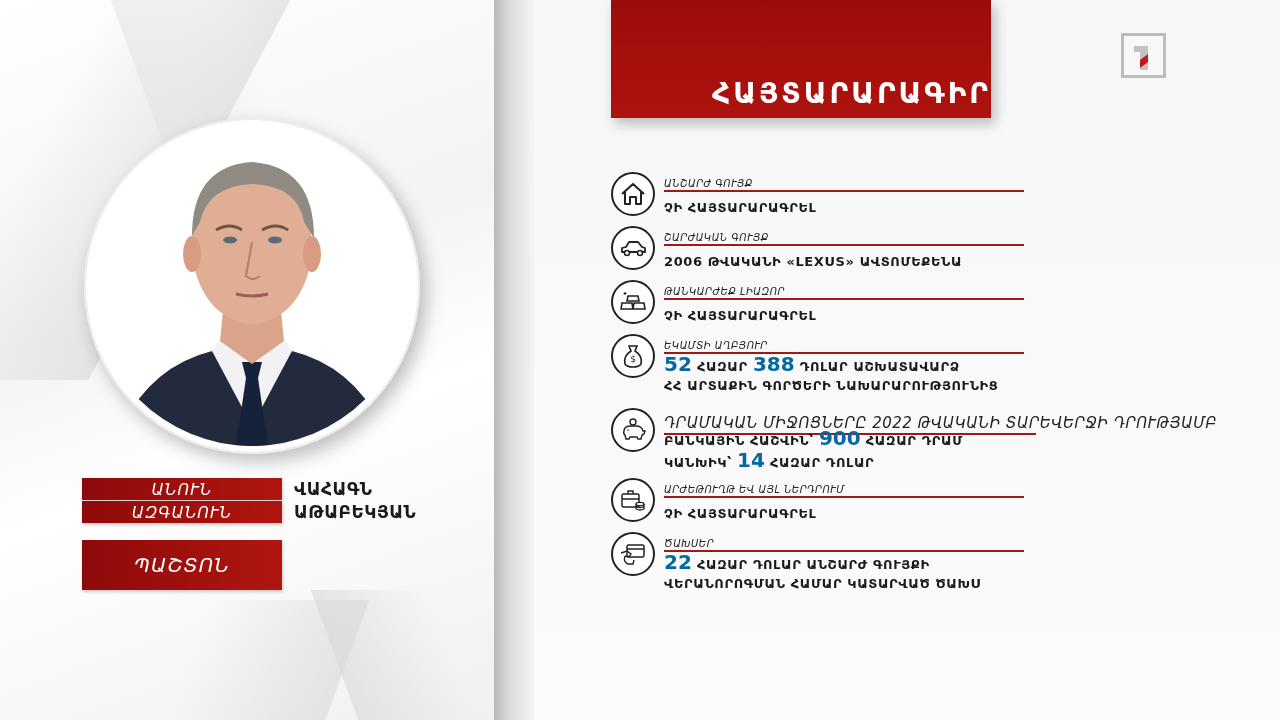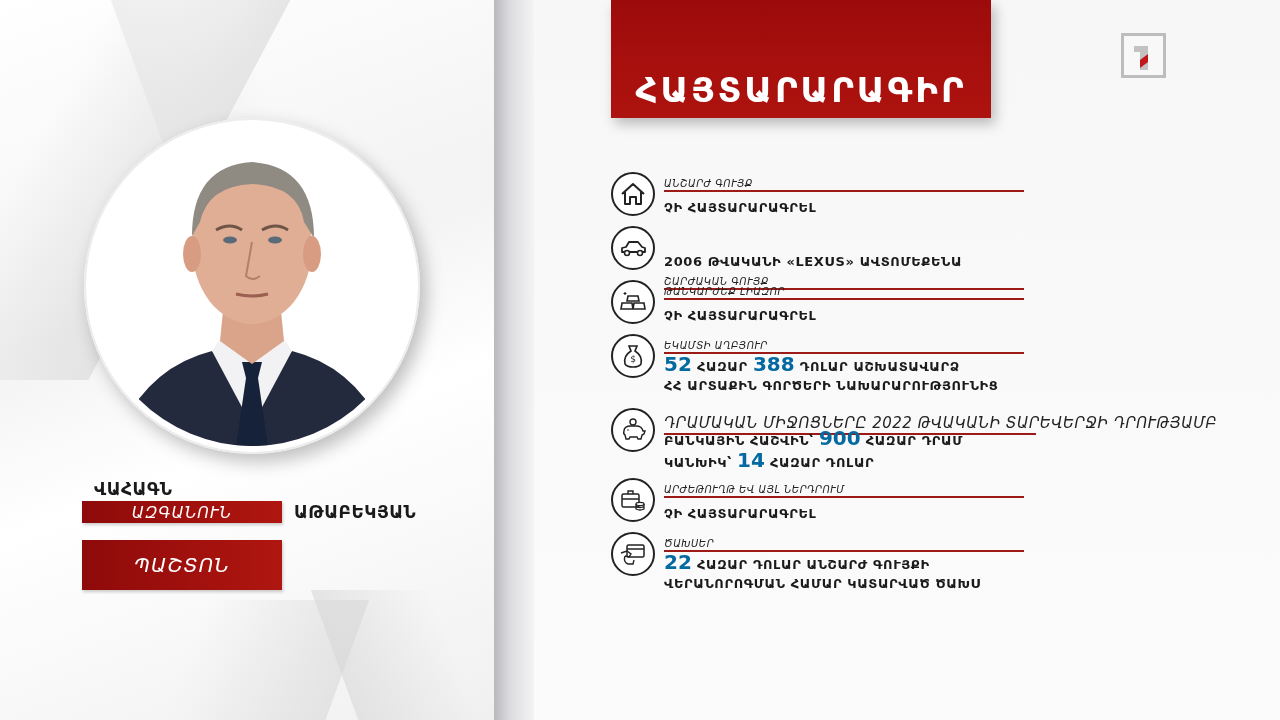--- a/index.html
+++ b/index.html
@@ -76,25 +76,25 @@
     .row-position .info-value { white-space: pre-line; margin-top: 0; }
 
     
     .title-banner {
       position: absolute; left: 611px; top: 0; width: 380px; height: 118px;
       background: linear-gradient(180deg, #9c0b0b 0%, #a8100d 60%, #ad130f 100%);
       box-shadow: 4px 6px 12px rgba(0,0,0,0.25);
     }
     .title-text {
       position: absolute; left: 0; right: 0; bottom: 8px;
-      text-align: center;
+      text-align: right;
       color: #ffffff;
       font-family: "DejaVu Sans", sans-serif;
       font-weight: bold;
-      font-size: 34px;
+      font-size: 28px;
       letter-spacing: 3px;
     }
 
     
     .logo {
       position: absolute; left: 1121px; top: 33px; width: 45px; height: 45px;
       border: 3px solid #bdbdbd;
       background: #f8f8f8;
     }
     .logo svg { position: absolute; left: 6px; top: 6px; width: 28px; height: 30px; }
@@ -171,20 +171,21 @@
       <path d="M170 104 Q184 96 196 104" stroke="#6e5546" stroke-width="3" fill="none"></path>
       <ellipse cx="138" cy="114" rx="7" ry="3.5" fill="#5a6a78"></ellipse>
       <ellipse cx="183" cy="114" rx="7" ry="3.5" fill="#5a6a78"></ellipse>
 
       <path d="M160 116 L154 150 Q160 156 168 150" stroke="#b57f68" stroke-width="2" fill="none"></path>
       <path d="M144 168 Q160 172 176 168" stroke="#9b5e50" stroke-width="3" fill="none"></path>
     </svg>
   </div>
 
   <div class="info-row row-name">
+    <div class="info-label">ԱՆՈՒՆ</div>
     <div class="info-value">ՎԱՀԱԳՆ</div>
   </div>
   <div class="info-row row-surname">
     <div class="info-label">ԱԶԳԱՆՈՒՆ</div>
     <div class="info-value">ԱԹԱԲԵԿՅԱՆ</div>
   </div>
   <div class="info-row row-position">
     <div class="info-label">ՊԱՇՏՈՆ</div>
   </div>
 </div>
@@ -216,21 +217,21 @@
   </div>
 
   <div class="decl-item" style="top:54px;">
     <div class="decl-icon" style="top:0;">
       <svg viewBox="0 0 28 28">
           <path d="M3 18 V14 L7 13 L10 8 H19 L23 13 L26 14 V18 Z" stroke="#222" stroke-width="1.8" fill="none" stroke-linejoin="round"></path>
           <circle cx="8" cy="19" r="2.5" fill="#fff" stroke="#222" stroke-width="1.6"></circle>
           <circle cx="21" cy="19" r="2.5" fill="#fff" stroke="#222" stroke-width="1.6"></circle>
         </svg>
     </div>
-    <div class="decl-caption" style="top:6px;margin-top:44px;">ՇԱՐԺԱԿԱՆ ԳՈՒՅՔ</div>
+    <div class="decl-caption" style="top:6px;">ՇԱՐԺԱԿԱՆ ԳՈՒՅՔ</div>
     <div class="decl-value" style="top:28px;">2006 ԹՎԱԿԱՆԻ «LEXUS» ԱՎՏՈՄԵՔԵՆԱ</div>
   </div>
 
   <div class="decl-item" style="top:108px;">
     <div class="decl-icon" style="top:0;">
       <svg viewBox="0 0 28 28">
           <path d="M9 8 H19 L20 13 H8 Z M3 15 H13 L14 21 H2 Z M15 15 H25 L26 21 H14 Z" stroke="#222" stroke-width="1.6" fill="none"></path>
           <path d="M6 4 V7 M4.5 5.5 H7.5" stroke="#222" stroke-width="1.2"></path>
         </svg>
     </div>

